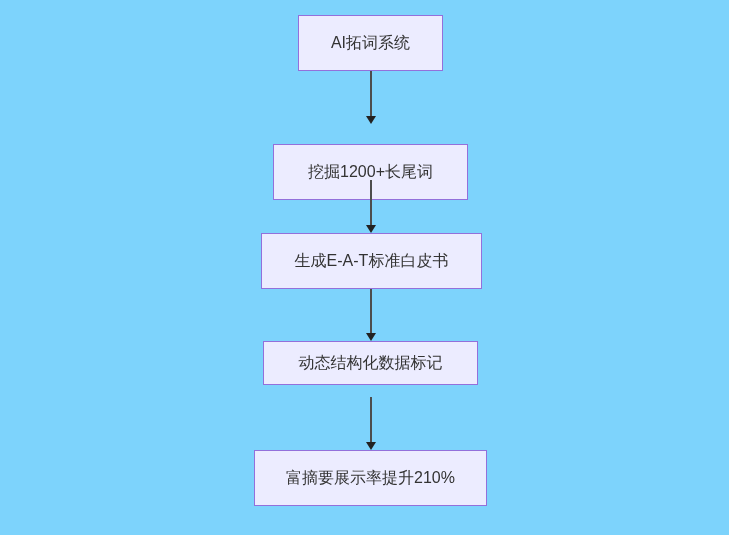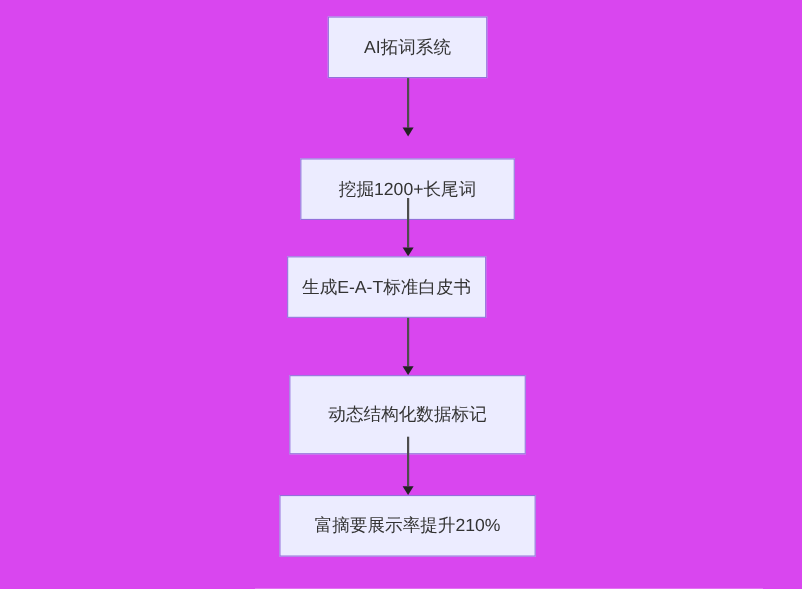--- a/index.html
+++ b/index.html
@@ -4,40 +4,40 @@
 <style>
   html, body {
     margin: 0;
     padding: 0;
     font-family: "Liberation Sans", "DejaVu Sans", sans-serif;
   }
   .canvas {
     position: relative;
     width: 729px;
     height: 535px;
-    background: #d946ef;
+    background: #7dd3fc;
     overflow: hidden;
   }
   .node {
     position: absolute;
     box-sizing: border-box;
     background: #ececff;
     border: 1.5px solid #9370db;
     display: flex;
     align-items: center;
     justify-content: center;
     font-size: 16px;
     color: #333333;
     text-align: center;
     white-space: nowrap;
   }
   .n1 { left: 298px; top: 15px;  width: 145px; height: 56px; }
   .n2 { left: 273px; top: 124px; width: 195px; height: 56px; margin-top: 20px; }
-  .n3 { left: 261px; top: 233px; width: 181px; height: 56px; }
-  .n4 { left: 263px; top: 341px; width: 215px; height: 72px; }
+  .n3 { left: 261px; top: 233px; width: 221px; height: 56px; }
+  .n4 { left: 263px; top: 341px; width: 215px; height: 44px; }
   .n5 { left: 254px; top: 450px; width: 233px; height: 56px; }
   .edge {
     position: absolute;
     left: 369.5px;
     width: 2px;
     background: #4d4d4d;
   }
   .edge::after {
     content: "";
     position: absolute;

